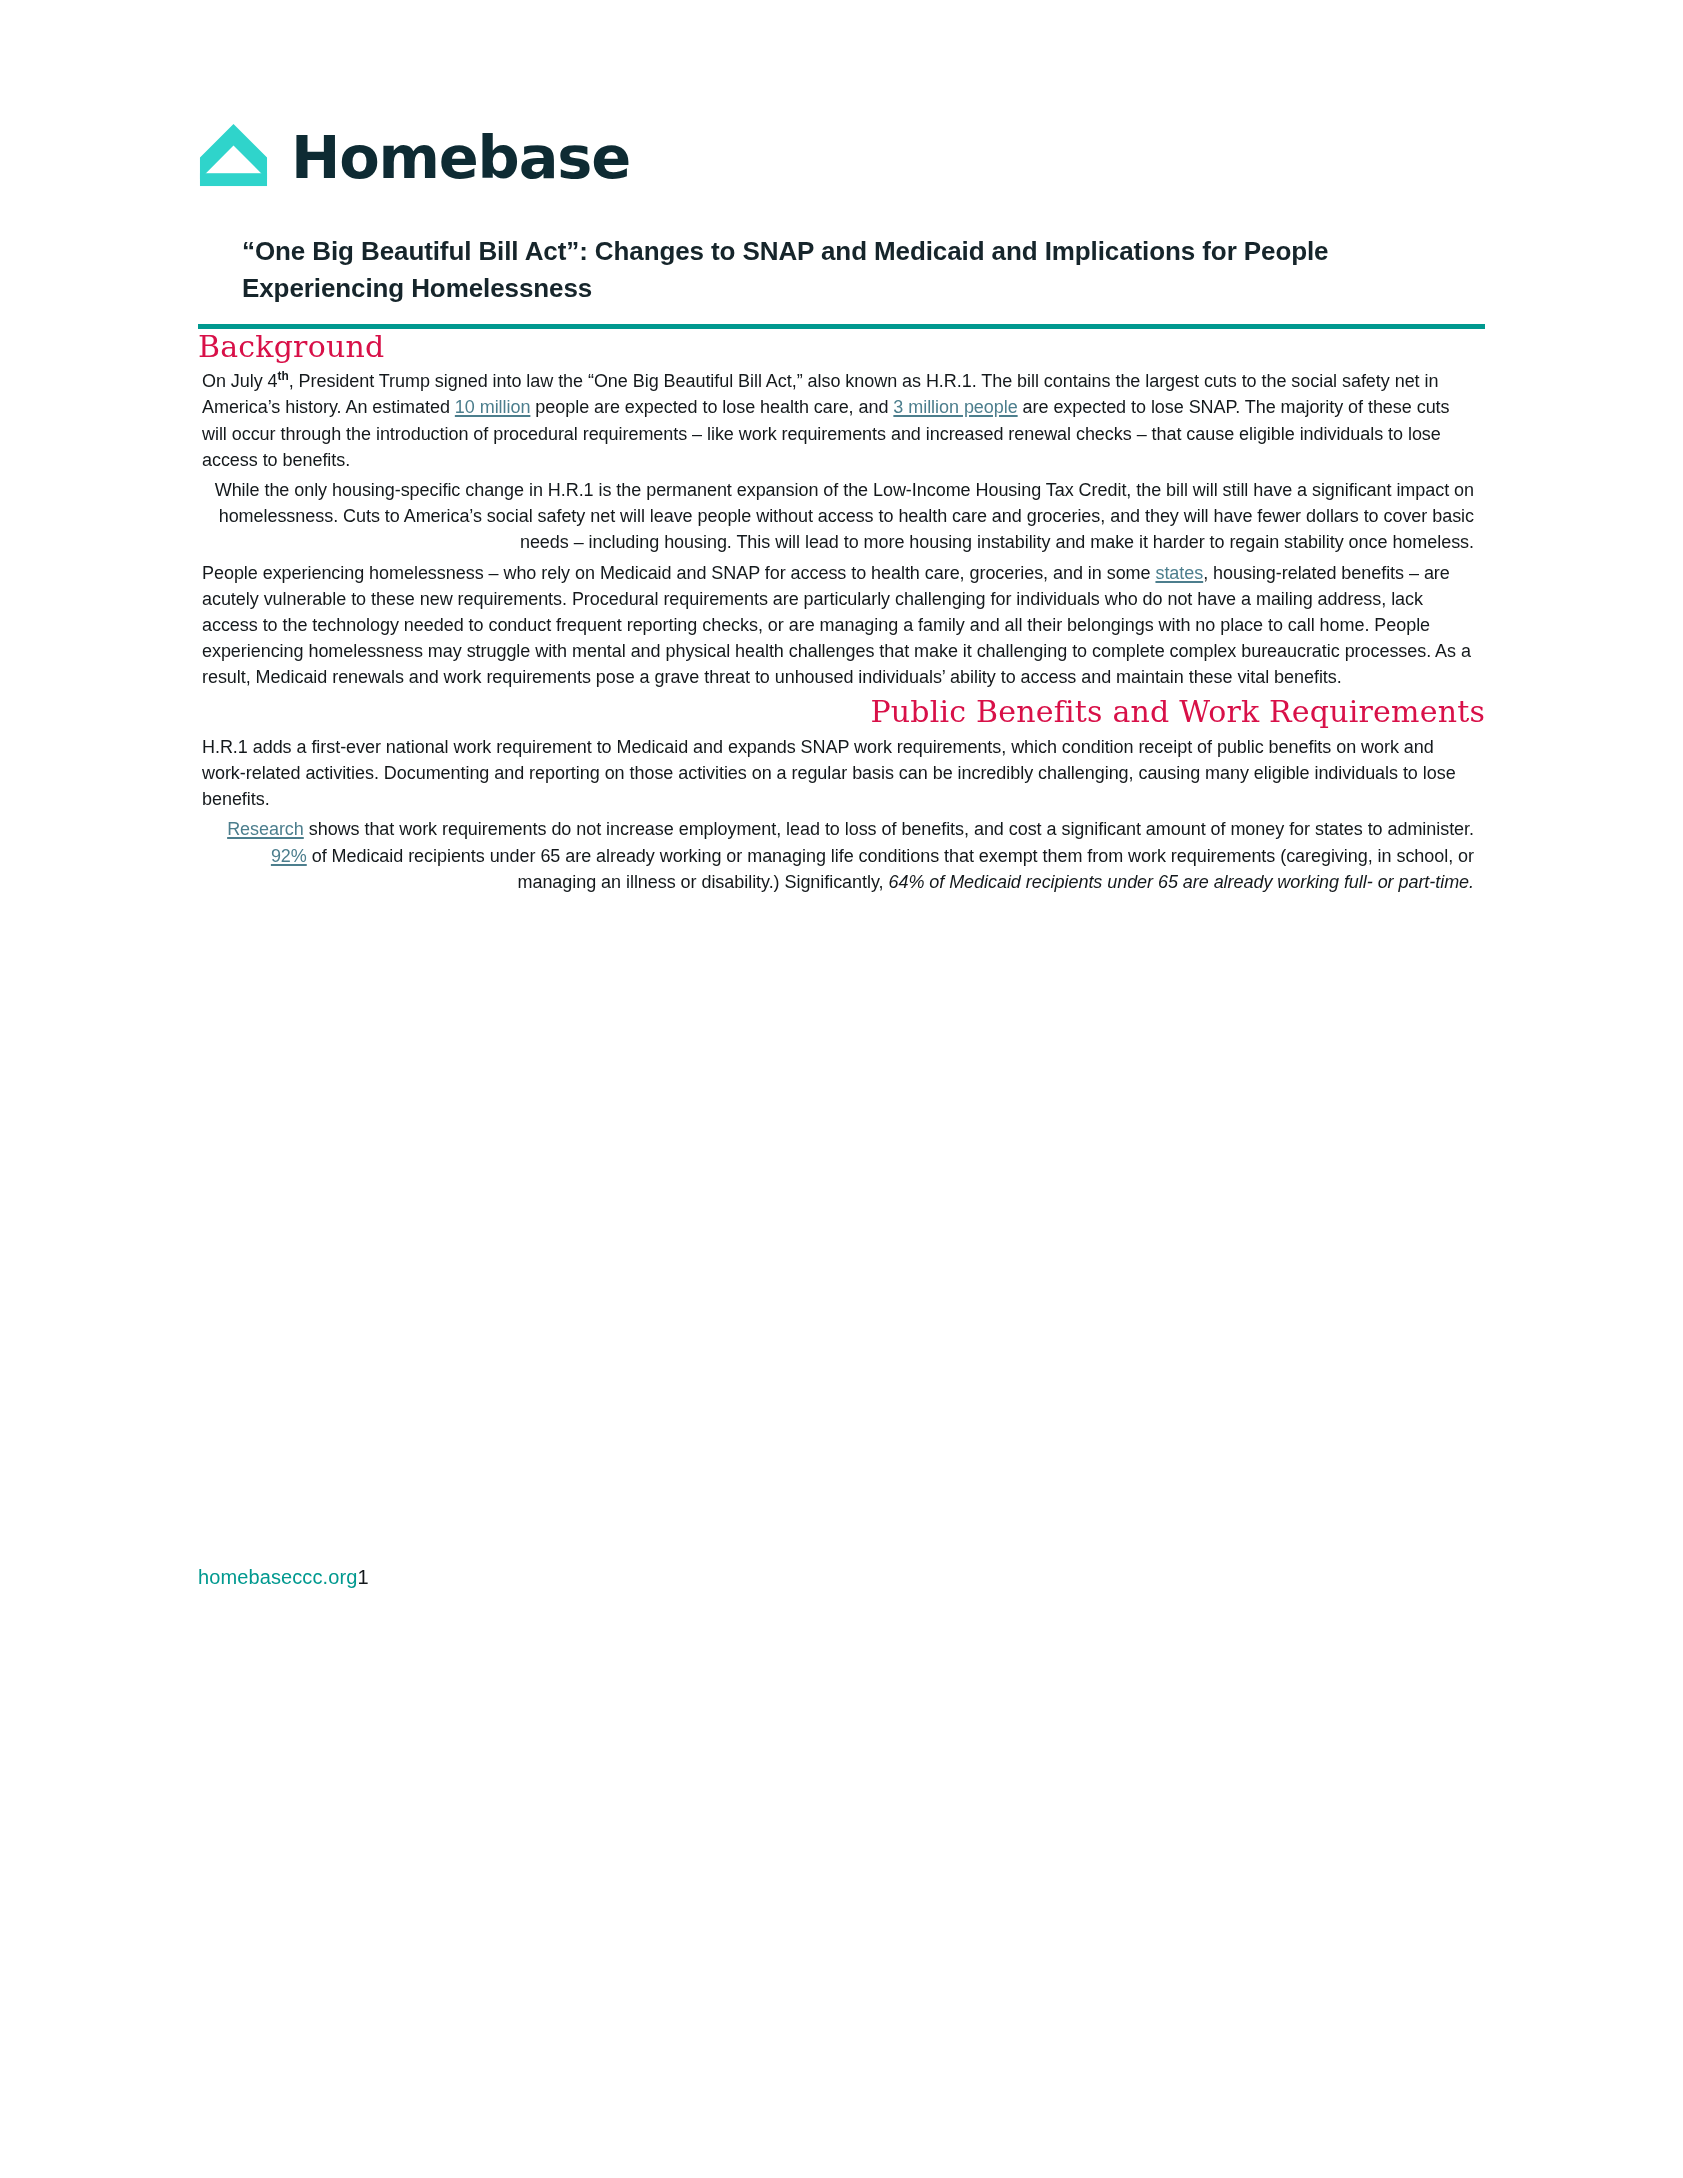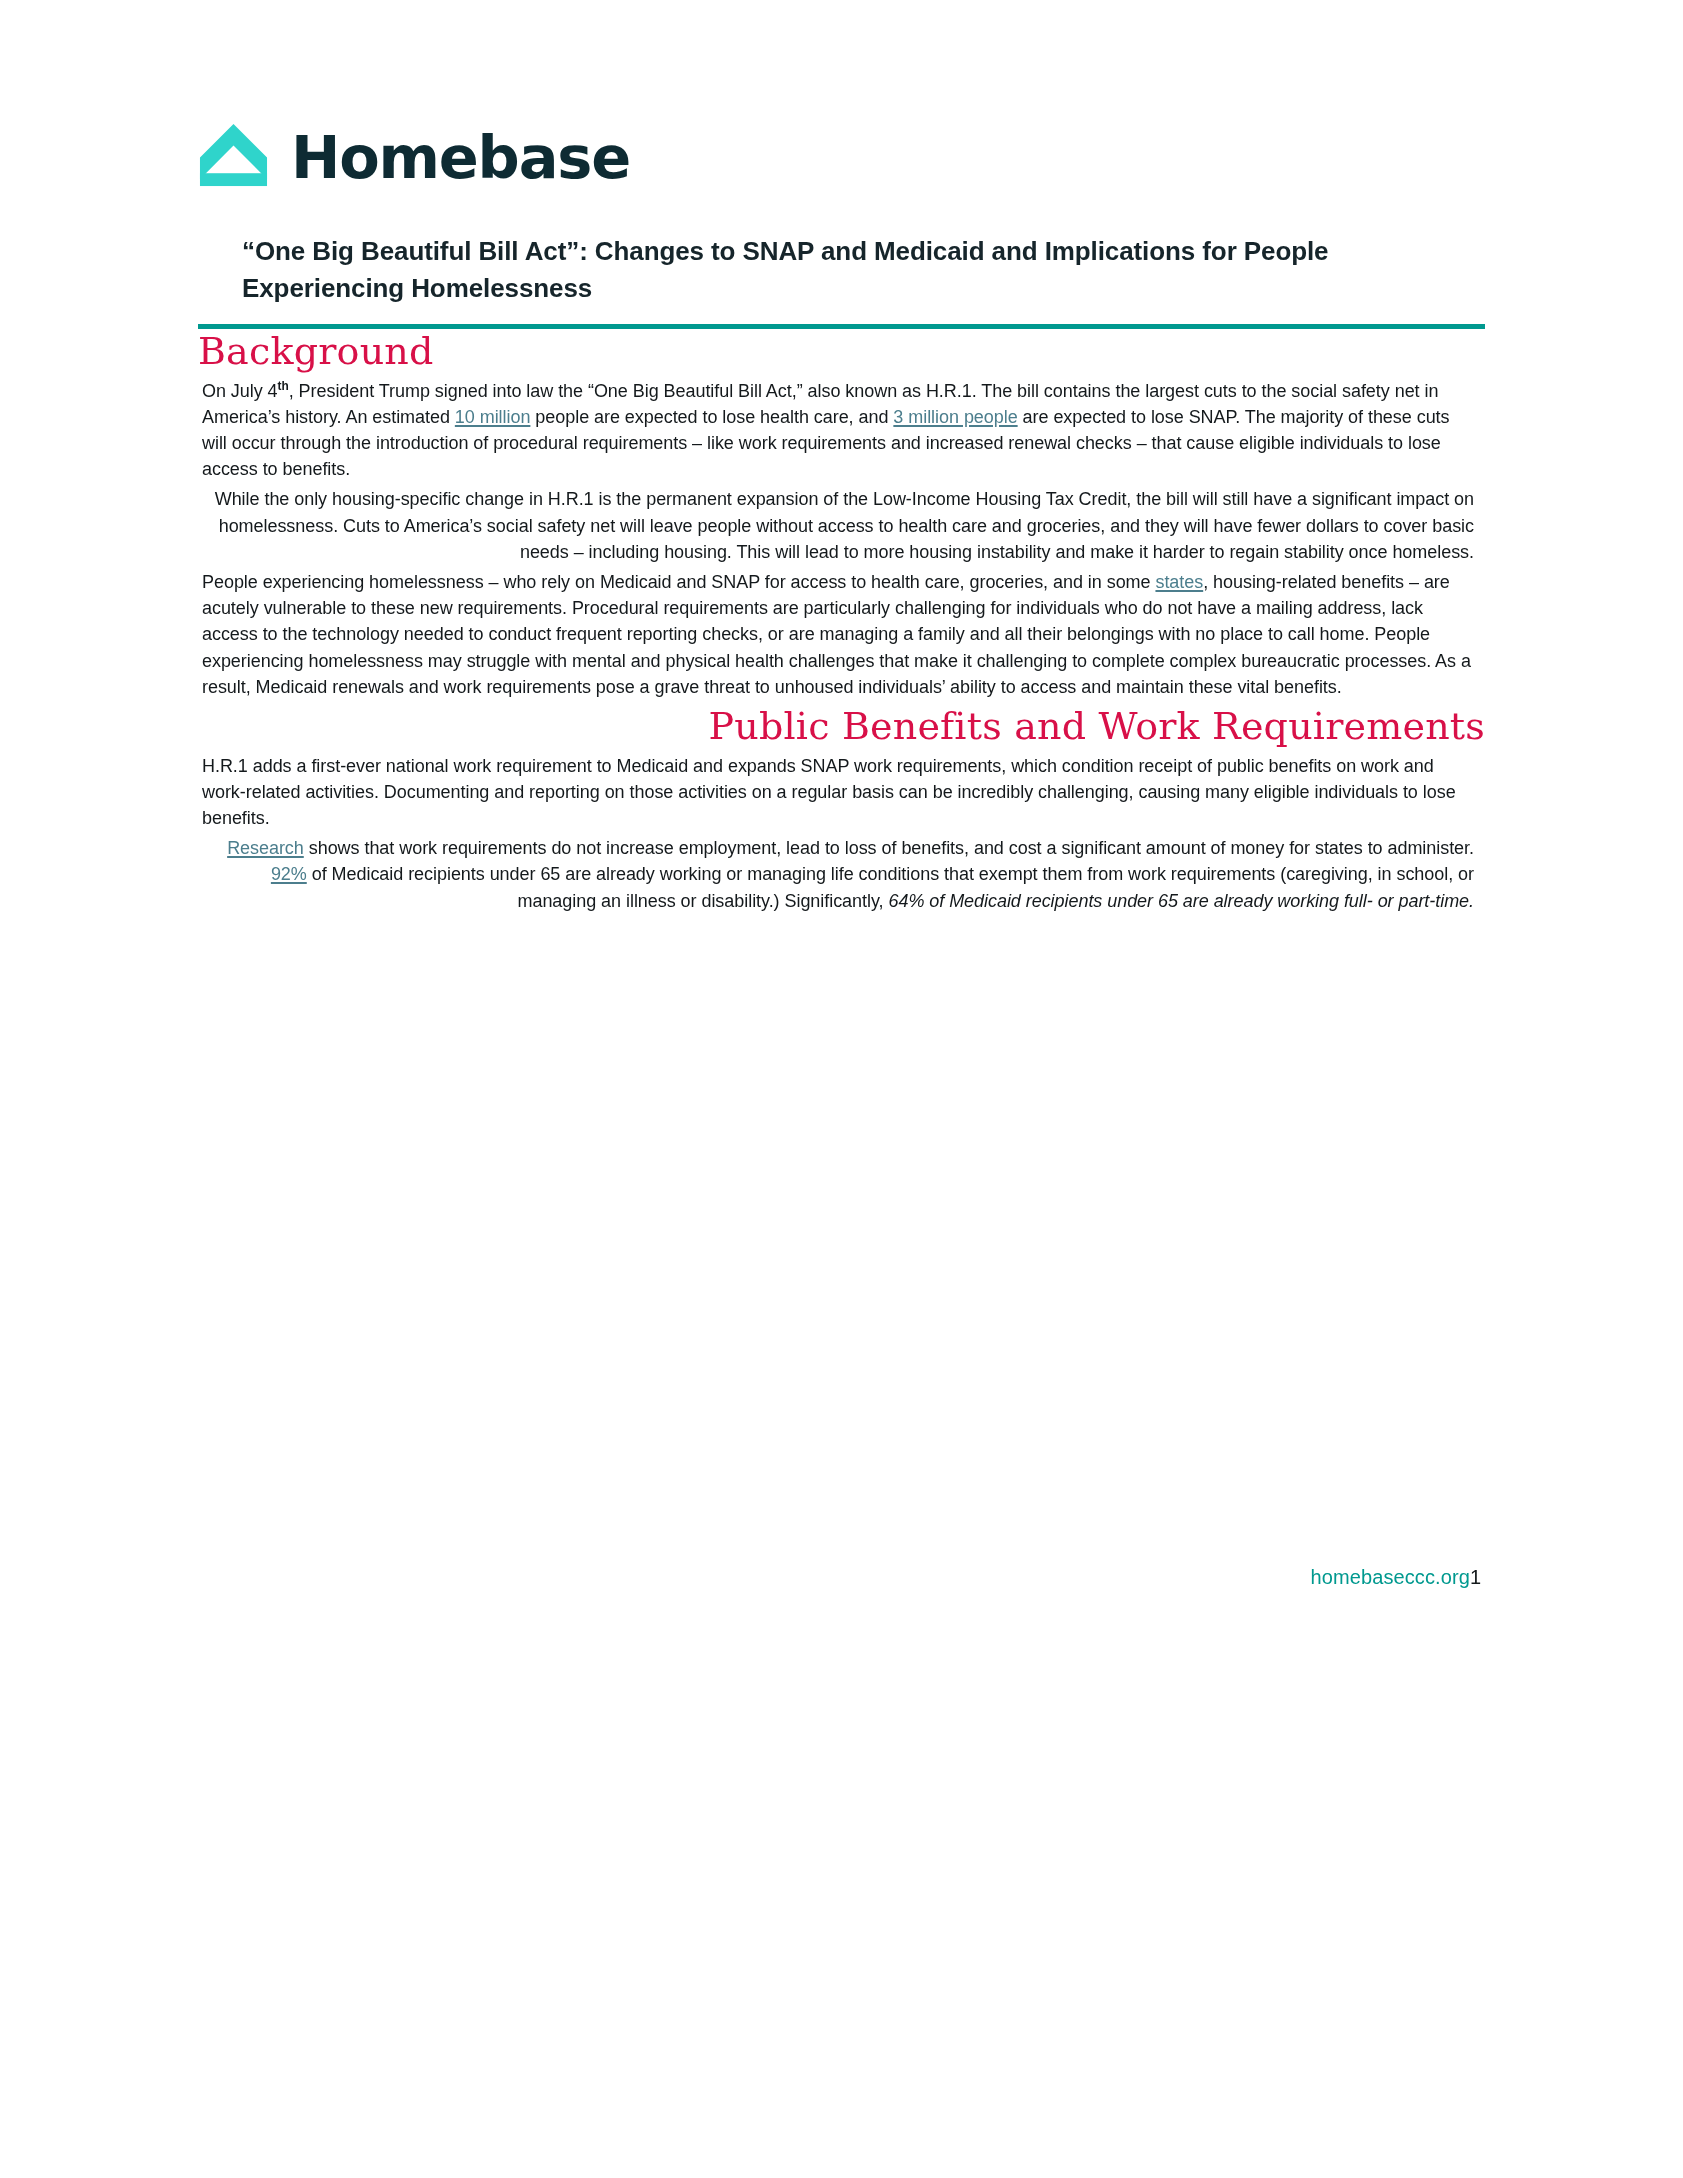--- a/index.html
+++ b/index.html
@@ -73,21 +73,21 @@
     height: 5px;
     background: #00998F;
     width: 1287px;
   }
 
   
   h2.section-heading {
     font-family: "DejaVu Serif", "Liberation Serif", serif;
     font-weight: 400;
     color: #D81048;
-    font-size: 38px;
+    font-size: 30px;
     line-height: 1.18;
     margin: 0;
     letter-spacing: 0.2px;
   }
   .h-background   { margin-top: 65px; }
   .h-impact       { margin-top: 69px; }
   .h-benefits     { margin-top: 87px; text-align: right; }
 
   
   p.body {
@@ -117,21 +117,21 @@
   em.ital { font-style: italic; }
 
   
   .footer {
     position: absolute;
     left: 198px;
     right: 202px;
     bottom: 79px;
     display: flex;
     align-items: baseline;
-    justify-content: flex-end;
+    justify-content: flex-start;
   }
   .footer-site {
     font-family: "Liberation Sans", sans-serif;
     font-size: 20px;
     color: #00998F;
     letter-spacing: 0.1px;
   }
   .footer-page {
     font-family: "Liberation Sans", sans-serif;
     font-size: 20px;

